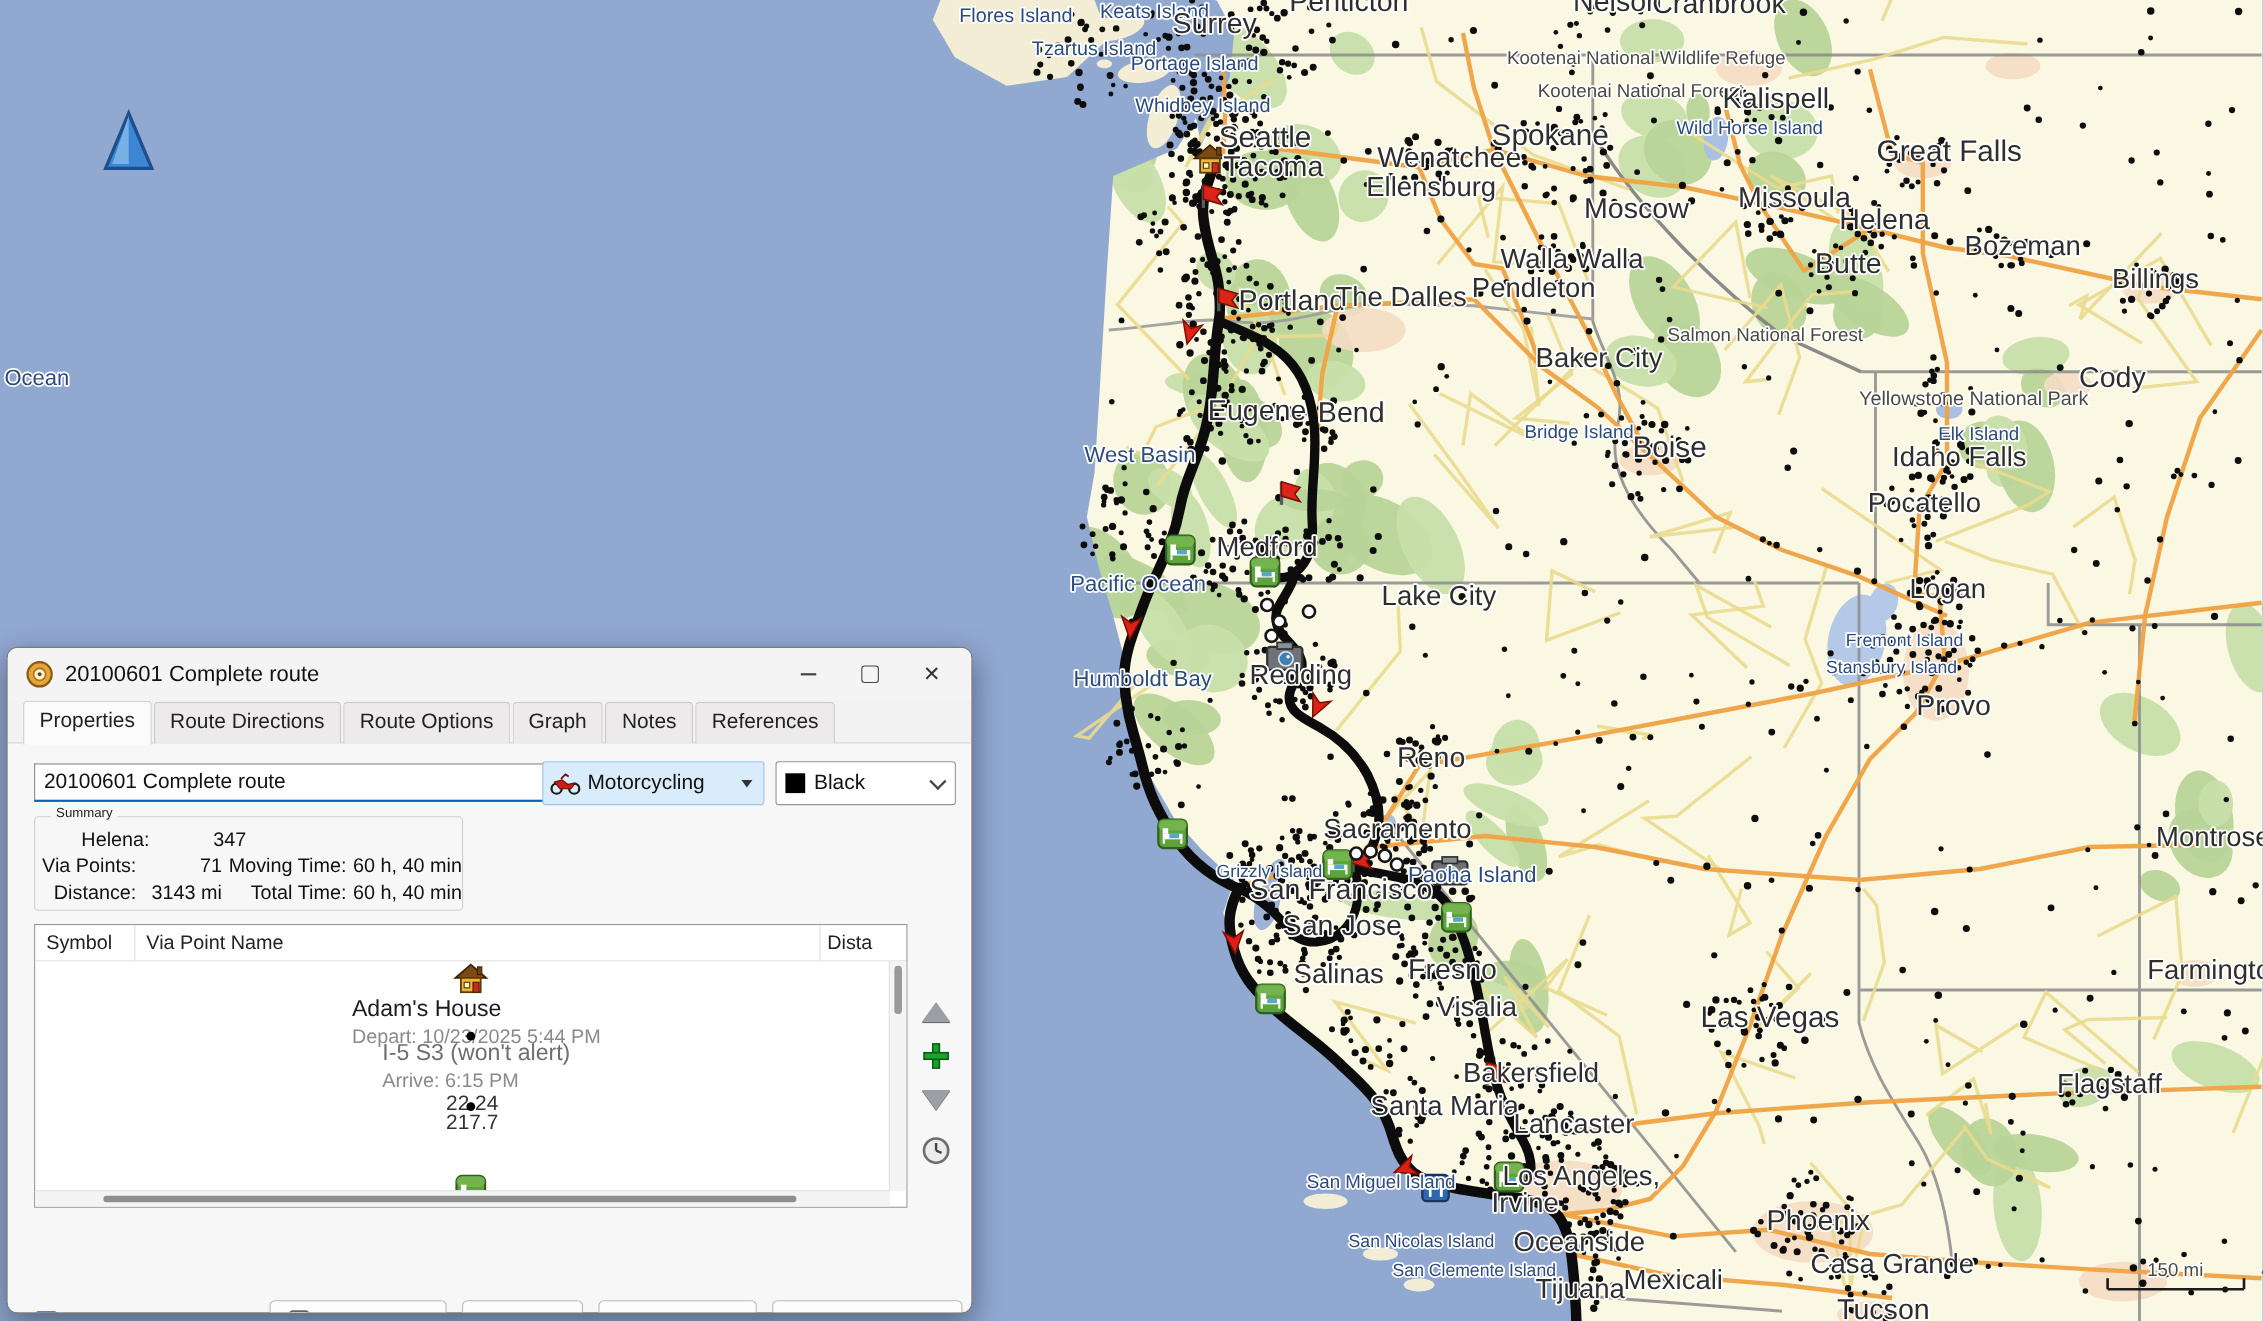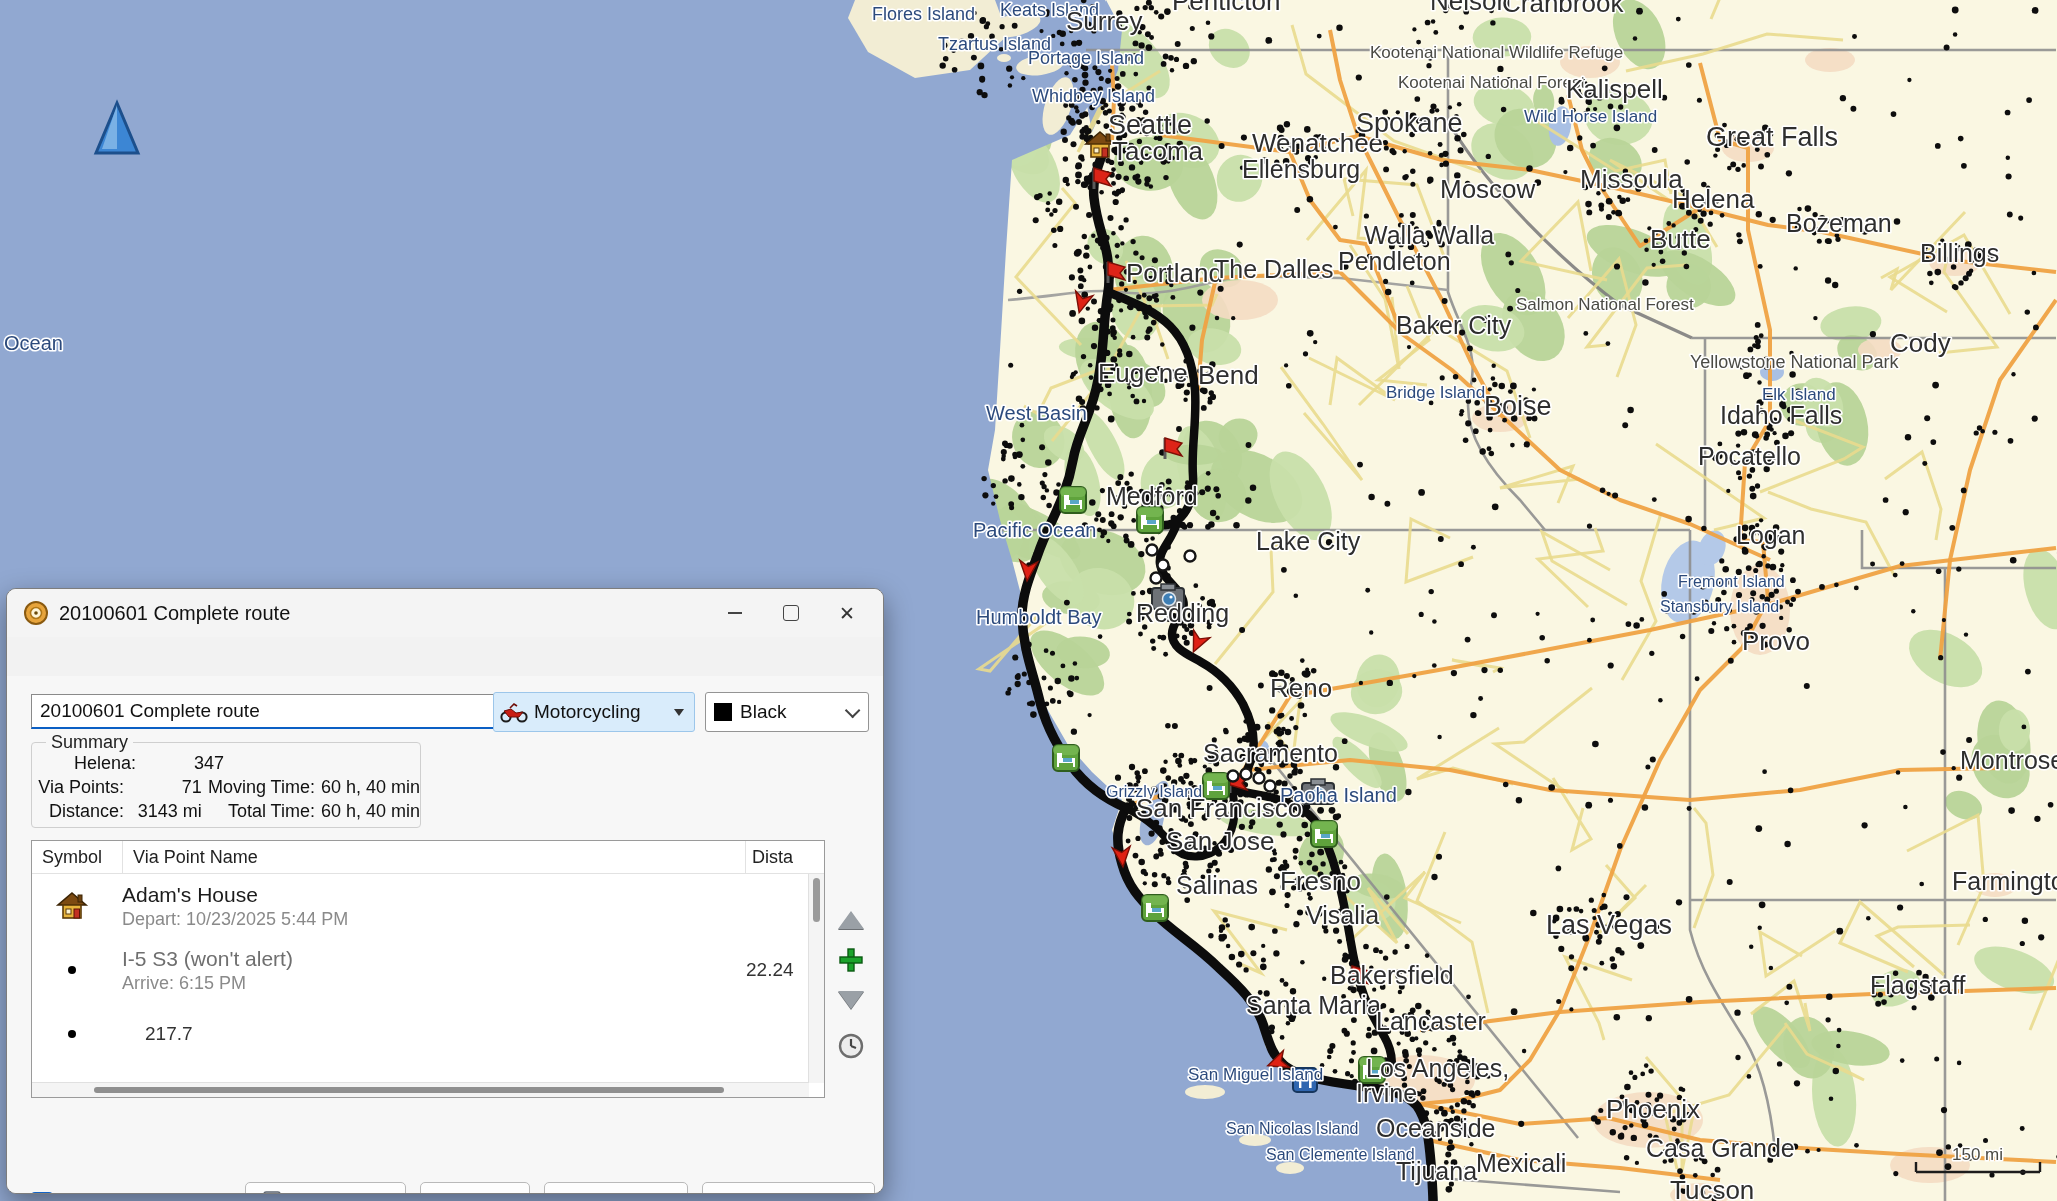--- a/index.html
+++ b/index.html
@@ -43,42 +43,42 @@
   #combo-color{left:698px;top:16px;width:162px;}
   .combo .caret{margin-left:auto;margin-right:10px;width:0;height:0;
     border-left:5px solid transparent;border-right:5px solid transparent;border-top:7px solid #333;}
   .combo .chev{margin-left:auto;margin-right:12px;width:9px;height:9px;border-right:2px solid #444;
     border-bottom:2px solid #444;transform:rotate(45deg) translateY(-3px);}
   #swatch{width:18px;height:18px;background:#000;margin:0 8px 0 8px;flex:0 0 auto;}
   #moto-ic{margin:0 6px 0 6px;flex:0 0 auto;}
 
   .groupbox{position:absolute;border:1px solid #cfcfcf;border-radius:4px;}
   .groupbox .gb-title{position:absolute;top:-11px;left:14px;background:#f7f7f7;padding:0 5px;
-    font-size:18px;color:#222;}
+    font-size:12px;color:#222;}
   #gb-summary{left:24px;top:66px;width:388px;height:84px;}
   #gb-elev{left:424px;top:66px;width:142px;height:84px;}
   .srow{display:flex;font-size:18px;color:#111;line-height:24px;}
   .srow .l1{width:104px;text-align:right;}
   .srow .v1{width:88px;text-align:right;white-space:nowrap;}
   .srow .l2{width:128px;text-align:right;}
   .srow .v2{padding-left:6px;white-space:nowrap;}
   #gb-summary .inner{padding-top:8px;}
   #gb-elev .inner{padding-top:8px;}
   .erow{display:flex;font-size:18px;color:#111;line-height:24px;}
   .erow .l{width:52px;text-align:right;}
   .erow .v{width:72px;text-align:right;white-space:nowrap;}
 
   #list{position:absolute;left:24px;top:164px;width:792px;height:256px;background:#fff;
     border:1px solid #9a9a9a;overflow:hidden;}
   #list-head{display:flex;height:32px;align-items:center;font-size:18px;color:#222;
     border-bottom:1px solid #e2e2e2;}
   #list-head .c1{width:80px;padding-left:10px;border-right:1px solid #e2e2e2;height:100%;display:flex;align-items:center;}
   #list-head .c2{flex:1;padding-left:10px;height:100%;display:flex;align-items:center;border-right:1px solid #e2e2e2;}
   #list-head .c3{width:72px;padding-left:6px;}
-  .vrow{display:flex;height:64px;align-items:center;}
+  .vrow{display:flex;height:64px;align-items:center;flex-direction:column;}
   .vrow .sym{width:80px;display:flex;justify-content:center;}
   .vrow .nm{flex:1;padding-left:10px;}
   .vrow .nm .t{font-size:21px;color:#1c1c1c;}
   .vrow.muted .nm .t{color:#6f6f6f;}
   .vrow .nm .d{font-size:18px;color:#8a8a8a;margin-top:2px;}
   .vrow .dist{width:78px;text-align:left;font-size:19px;color:#333;margin-left:33px;}
   .dotsym{width:8px;height:8px;border-radius:50%;background:#000;}
   #vscroll{position:absolute;right:0;top:33px;bottom:14px;width:15px;background:#f4f4f4;border-left:1px solid #e0e0e0;}
   #vthumb{position:absolute;left:4px;top:4px;width:7px;height:44px;background:#9a9a9a;border-radius:4px;}
   #hscroll{position:absolute;left:0;right:15px;bottom:0;height:14px;background:#f4f4f4;border-top:1px solid #e0e0e0;}
@@ -2429,20 +2429,28 @@
     </svg>
     <div id="title-text">20100601 Complete route</div>
     <div class="win-btn">
           <div class="bar"></div>
         </div>
     <div class="win-btn">
           <div class="sq"></div>
         </div>
     <div class="win-btn close">✕</div>
   </div>
+  <div id="tabsrow">
+        <div class="tab active">Properties</div>
+        <div class="tab">Route Directions</div>
+        <div class="tab">Route Options</div>
+        <div class="tab">Graph</div>
+        <div class="tab">Notes</div>
+        <div class="tab">References</div>
+      </div>
   <div id="pane">
 
     <input id="name-input" type="text" value="20100601 Complete route" style="">
 
     <div id="combo-activity" class="combo">
       <svg id="moto-ic" width="28" height="22" viewBox="0 0 28 22">
         <circle cx="6" cy="16" r="4.6" fill="none" stroke="#1c1c1c" stroke-width="2"></circle>
         <circle cx="22" cy="16" r="4.6" fill="none" stroke="#1c1c1c" stroke-width="2"></circle>
         <path d="M4,10 L11,8 L16,12 L23,11 L19,16 L9,16 Z" fill="#c81e14" stroke="#6e0c06" stroke-width="1"></path>
         <path d="M10,7 L14,3 L17,5" fill="none" stroke="#6e0c06" stroke-width="1.6"></path>

